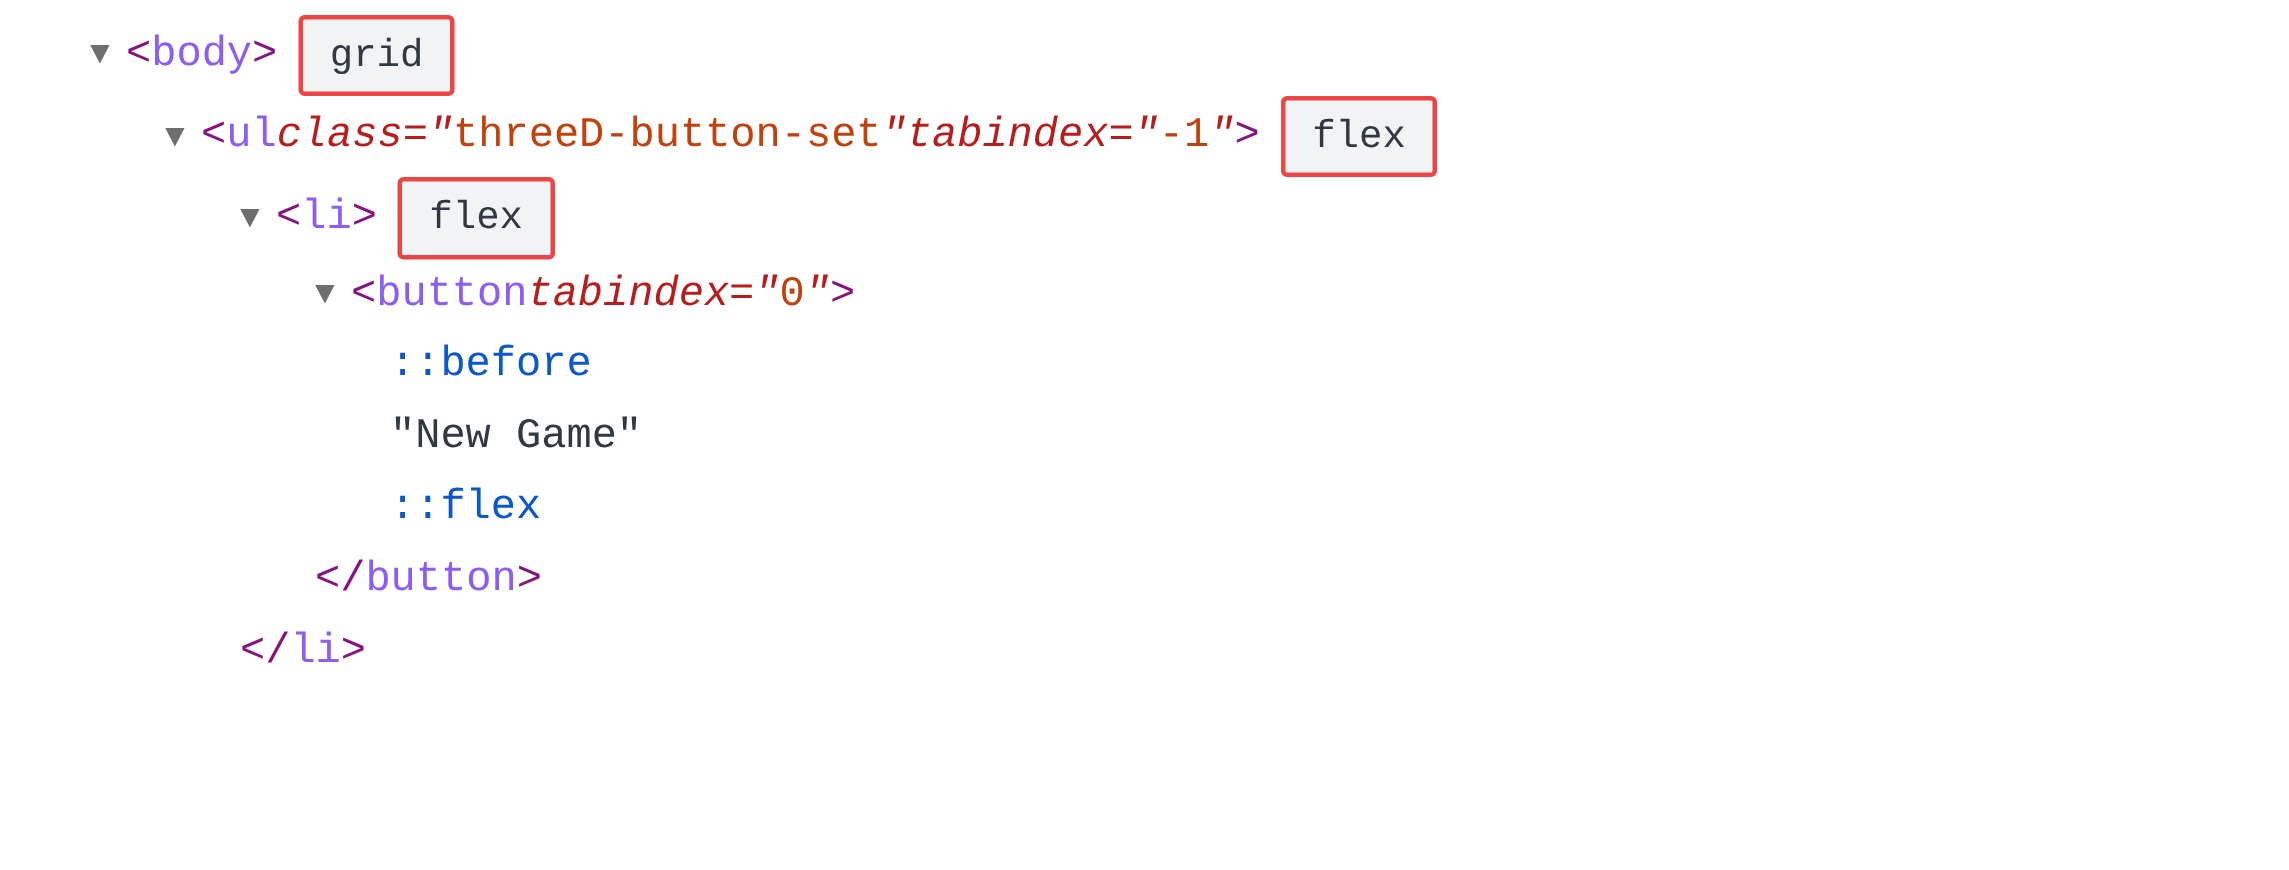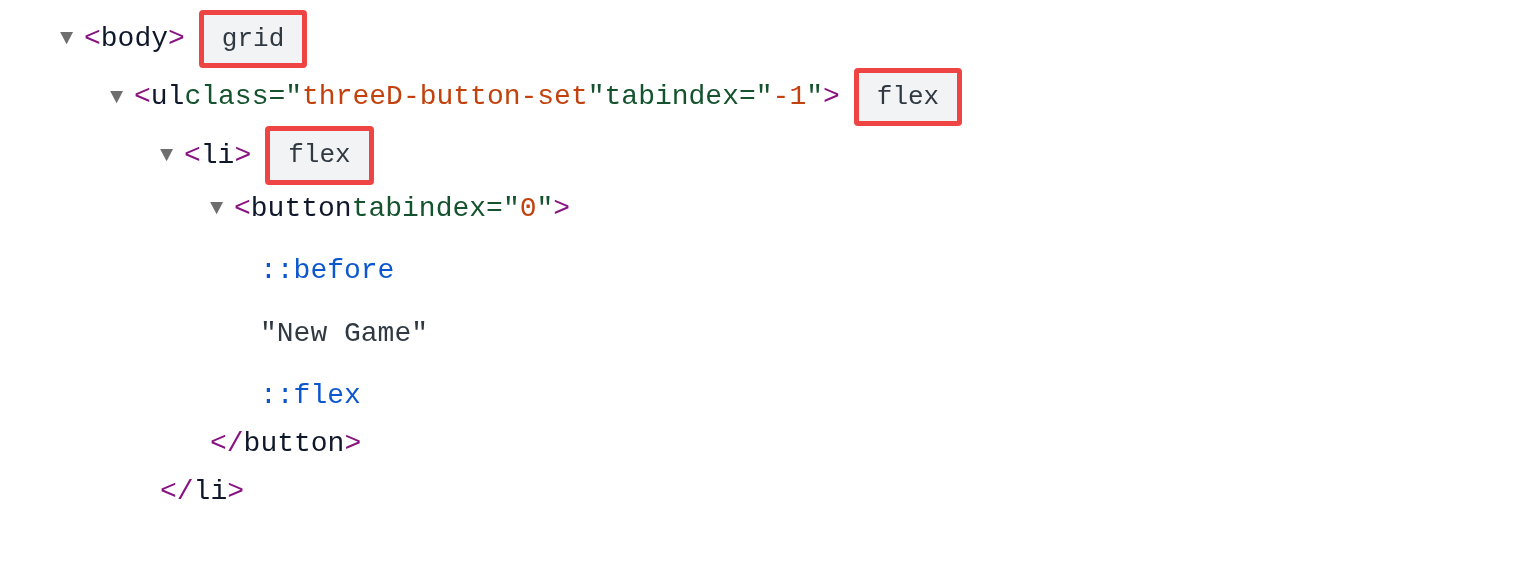--- a/index.html
+++ b/index.html
@@ -17,50 +17,51 @@
     }
     .tree-row {
       display: flex;
       align-items: center;
       white-space: nowrap;
     }
     .indent-0 { padding-left: 40px; }
     .indent-1 { padding-left: 90px; }
     .indent-2 { padding-left: 140px; }
     .indent-3 { padding-left: 190px; }
-    .indent-4 { padding-left: 240px; margin-top: 15px; }
+    .indent-4 { padding-left: 240px; }
     .arrow {
       display: inline-block;
       color: #6e6e6e;
       margin-right: 4px;
       font-size: 22px;
       width: 20px;
     }
     .bracket {
       color: #881280;
     }
     .tag-name {
-      color: #0f172a;
+      color: #8b5cf6;
     }
     .attr-name {
-      color: #14532d;
+      color: #b91c1c;
+      font-style: italic;
     }
     .attr-value {
       color: #c2410c;
     }
     .pseudo {
       color: #0b57d0;
     }
     .text-node {
       color: #303942;
     }
     .badge {
       display: inline-block;
       background: #f1f3f4;
-      border: 5px solid #ef4444;
+      border: 3px solid #ef4444;
       border-radius: 4px;
       padding: 2px 18px;
       margin-left: 14px;
       font-size: 26px;
       color: #303942;
       font-family: Menlo, Monaco, Consolas, "Courier New", monospace;
     }
   </style>
 </head>
 <body>

